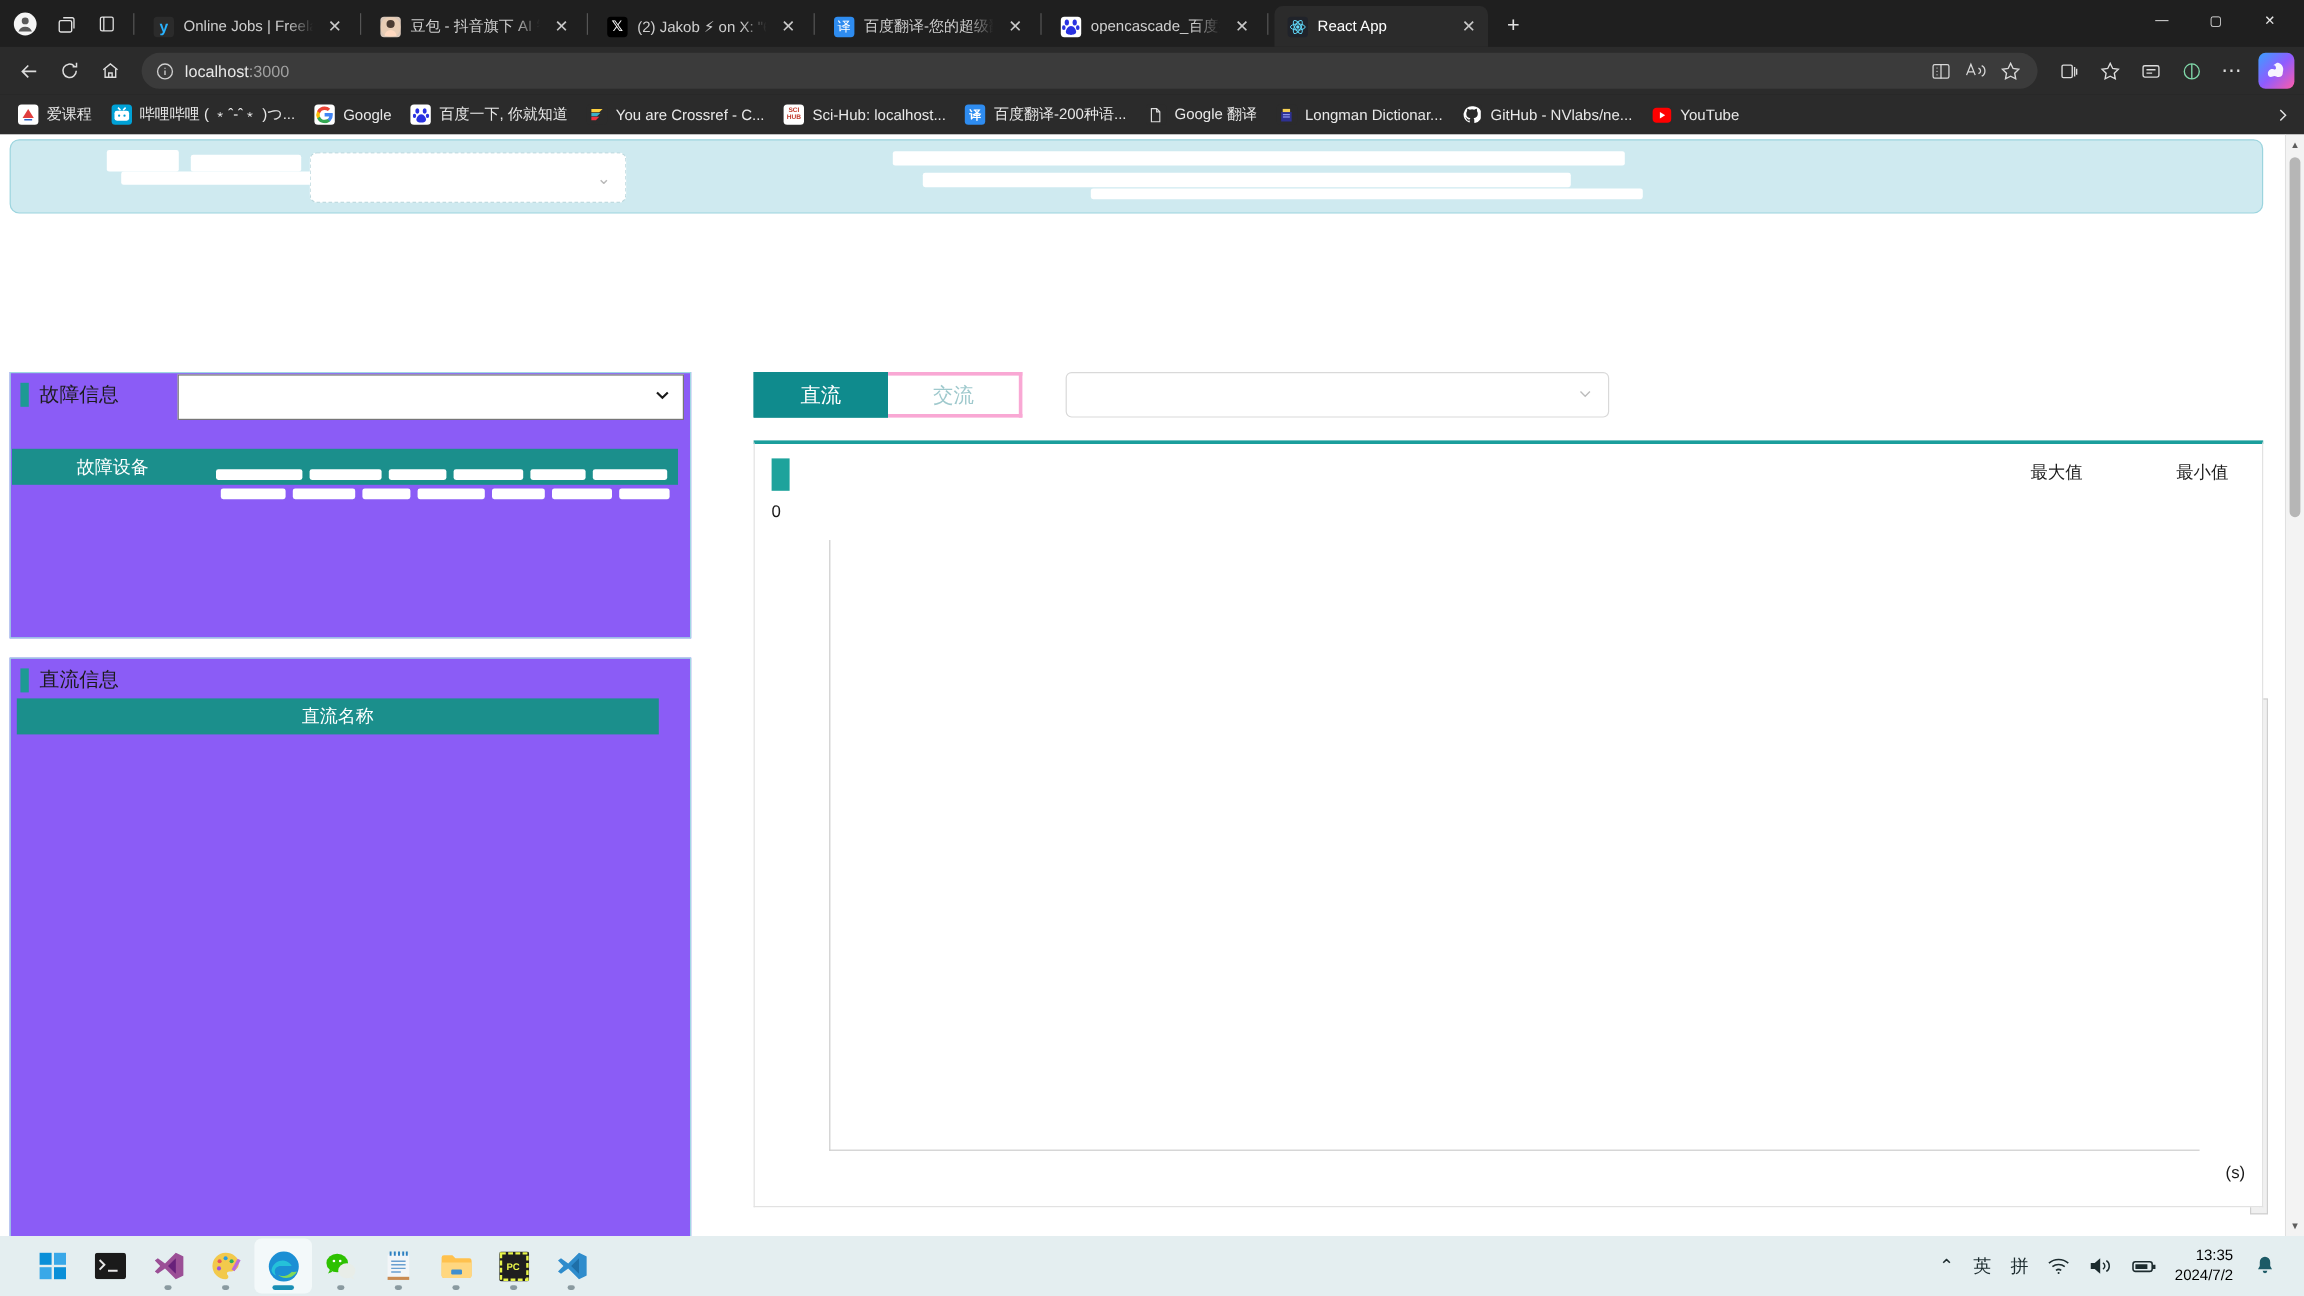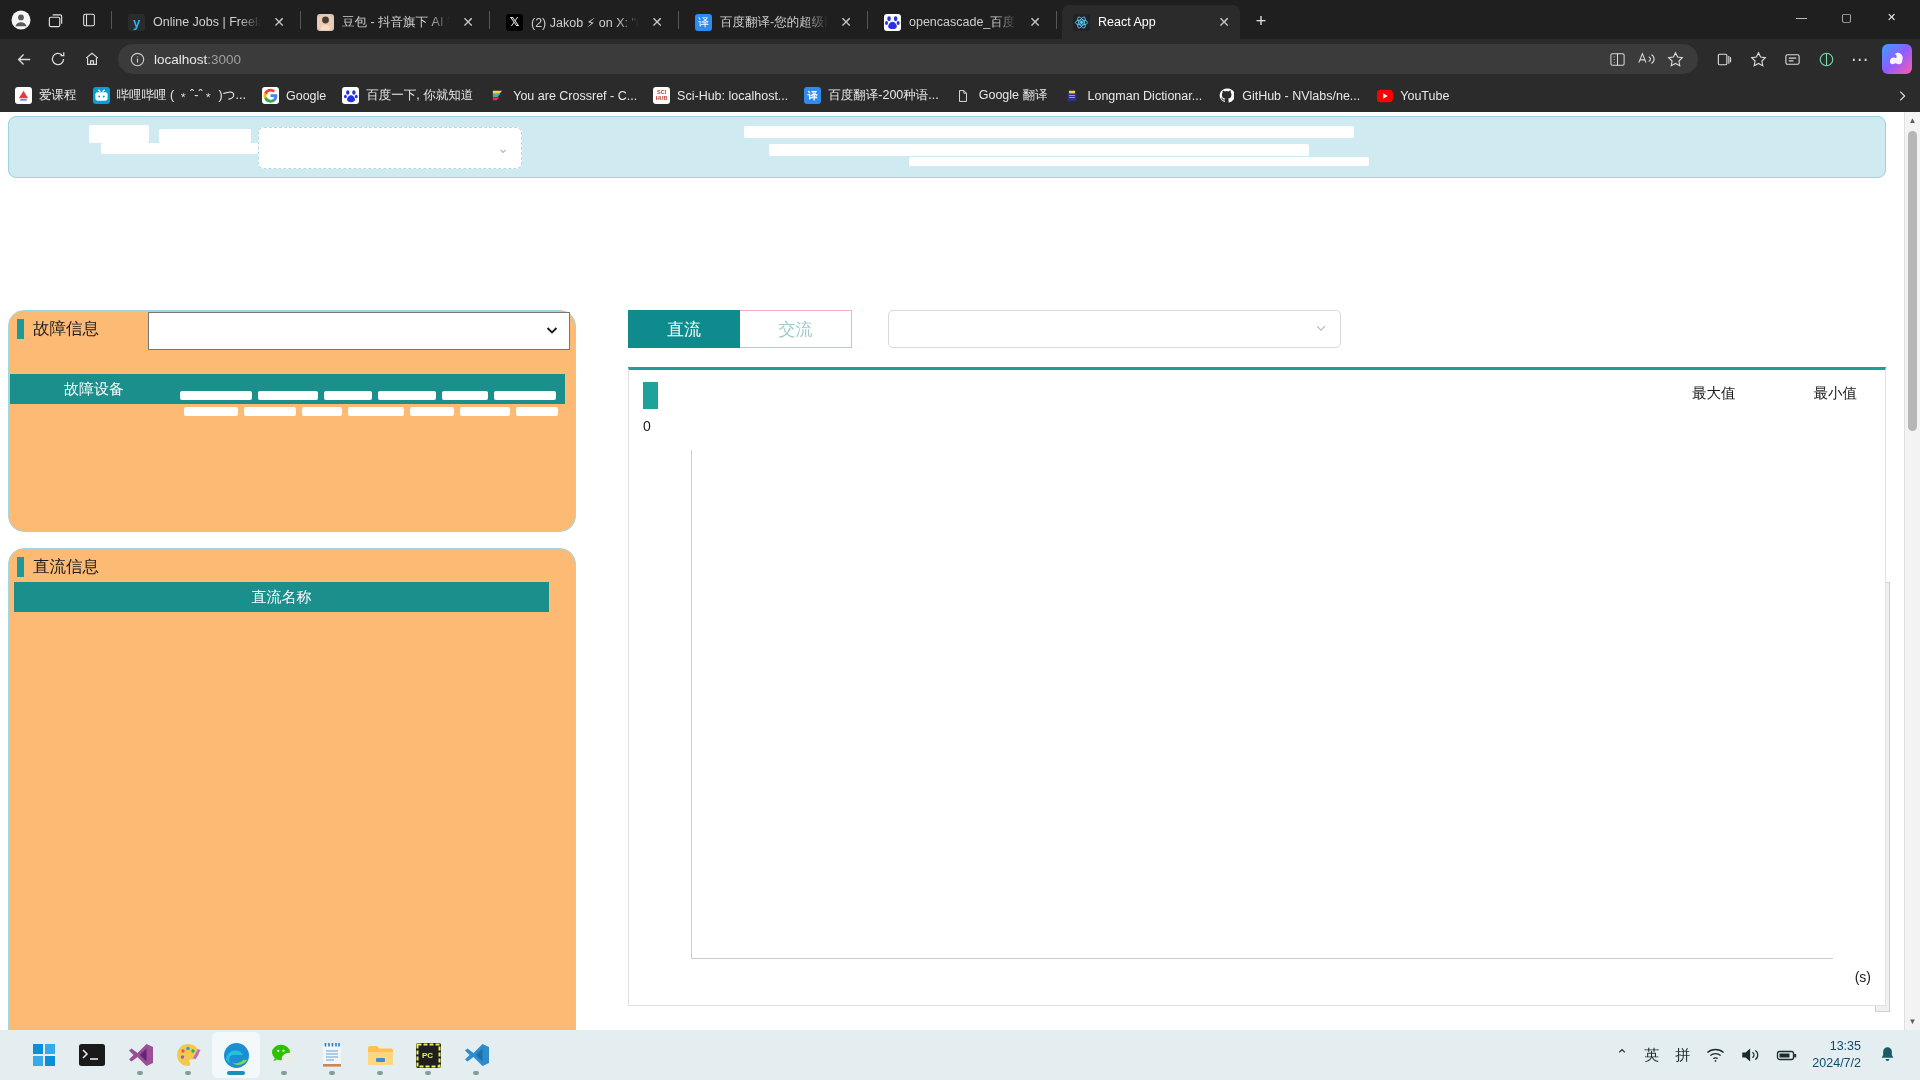--- a/index.html
+++ b/index.html
@@ -75,21 +75,21 @@
   #page { flex: 1; background: #ffffff; display: flex; position: relative; overflow: hidden; }
   #viewport { flex: 1; position: relative; overflow: hidden; background: #fff; }
 
   .app-top {
     position: absolute; left: 8px; top: 4px; right: 18px; height: 62px;
     background: #cfeaf0; border: 1px solid #9bd4de; border-radius: 8px;
   }
   .redact { background: #ffffff; border-radius: 2px; position: absolute; }
 
   .panel {
-    position: absolute; background: #fdba74; border: 1px solid #9fd8e2; border-radius: 16px;
+    position: absolute; background: #8b5cf6; border: 1px solid #9fd8e2; border-radius: 0;
   }
   .panel-title { display: flex; align-items: center; gap: 9px; padding: 7px 0 6px 8px; }
   .panel-title .bar { width: 7px; height: 20px; background: #1d9a94; flex-shrink: 0; }
   .panel-title .txt { font-size: 16.5px; color: #1b1b1b; }
 
   .tbl-head { background: #1b8f8c; color: #fff; display: flex; height: 30px; align-items: center; }
   .tbl-head .th { font-size: 15px; text-align: center; font-family: Liberation Serif, serif; }
 
   #fault-panel { left: 8px; top: 198px; width: 568px; height: 222px; }
   #fault-select {
@@ -111,21 +111,21 @@
   }
   #dc-scroll .arrow { height: 16px; display: flex; align-items: center; justify-content: center;
     font-size: 9px; color: #5a5a5a; }
   #dc-scroll .arrow.bot { position: absolute; bottom: 0; left: 0; right: 0; }
 
   
   #right { position: absolute; left: 628px; top: 198px; right: 18px; bottom: 10px; }
   #tabs-row { display: flex; align-items: center; gap: 0; }
   .seg {
     width: 112px; height: 38px; display: flex; align-items: center; justify-content: center;
-    font-size: 17px; border: 1px solid #f9a8d4;
+    font-size: 17px; border: 3px solid #f9a8d4;
   }
   .seg.active { background: #0f8b8d; color: #fff; border-color: #0f8b8d; }
   .seg.idle { background: #fff; color: #9fc9cd; border-left: none; }
   #right-select {
     margin-left: 36px; width: 453px; height: 38px; background: #fff;
     border: 1px solid #d9d9d9; border-radius: 5px; display: flex; align-items: center;
     padding: 0 12px; font-size: 14px; color: #333;
   }
   #right-select .caret { margin-left: auto; color: #b8b8b8; font-size: 13px; }
 
@@ -166,21 +166,21 @@
   .tb-app { width: 48px; height: 46px; display: flex; align-items: center; justify-content: center;
     position: relative; border-radius: 6px; }
   .tb-app.active { background: #f3f9fa; }
   .tb-app .dot { position: absolute; bottom: 3px; left: 50%; transform: translateX(-50%);
     width: 6px; height: 4px; border-radius: 2px; background: #8a9aa0; }
   .tb-app.active .dot { width: 18px; background: #1a8fb5; }
   #tb-right { margin-left: auto; display: flex; align-items: center; gap: 0; padding-right: 8px; }
   .tb-sys { height: 44px; display: flex; align-items: center; justify-content: center;
     padding: 0 8px; color: #1c2b2e; font-size: 15px; border-radius: 5px; }
   #tb-clock { display: flex; flex-direction: column; align-items: flex-end;
-    font-size: 12.5px; color: #0c4a6e; line-height: 1.35; padding: 0 10px 0 6px; }
+    font-size: 12.5px; color: #000000; line-height: 1.35; padding: 0 10px 0 6px; }
 </style>
 </head>
 <body>
 
 <div id="browser">
 
   <div id="tabstrip">
     <div class="chrome-btn">
       <svg width="20" height="20" viewBox="0 0 20 20">
           <circle cx="10" cy="10" r="9.5" fill="#f5f5f5"></circle>

